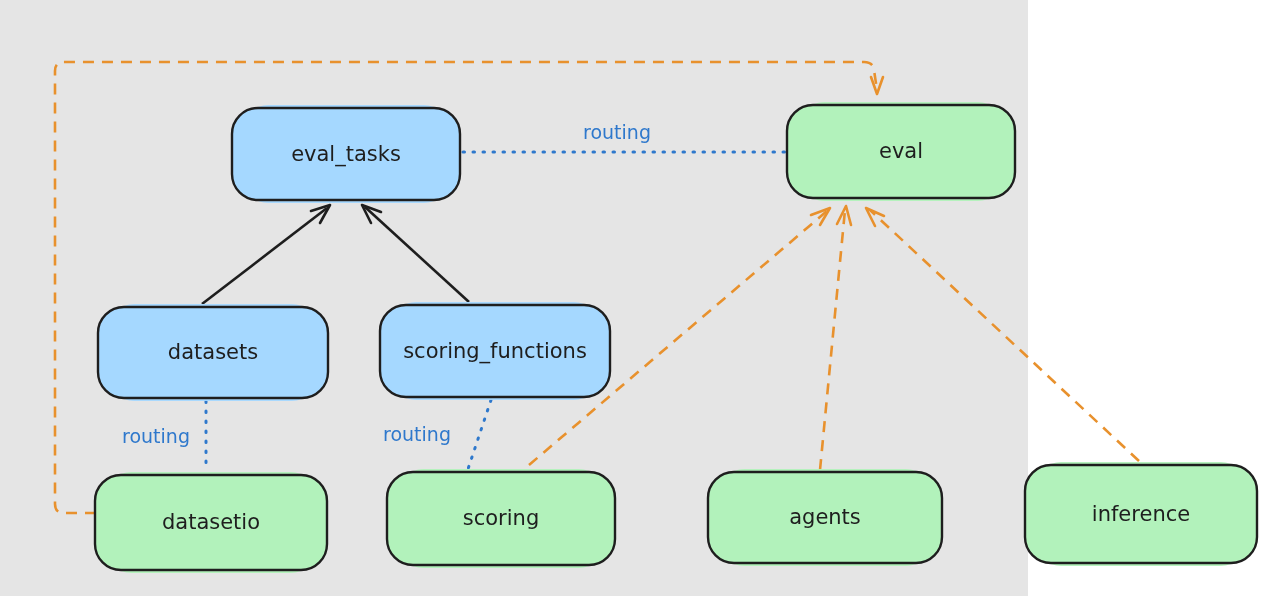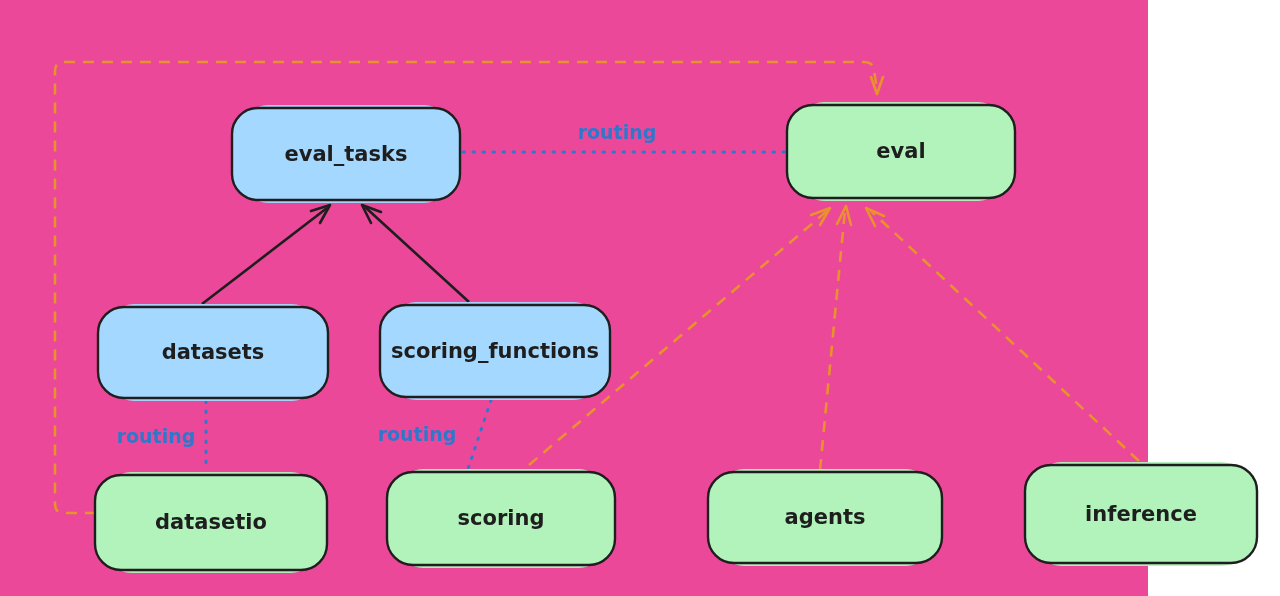--- a/index.html
+++ b/index.html
@@ -6,24 +6,23 @@
     margin: 0;
     padding: 0;
     background: #ffffff;
     width: 1280px;
     height: 596px;
     overflow: hidden;
     font-family: "DejaVu Sans", "Liberation Sans", sans-serif;
   }
   #stage {
     position: relative;
-    width: 1148px;
+    width: 1028px;
     height: 596px;
-    background: #ec4899;
-    font-weight: bold;
+    background: #e5e5e5;
   }
   svg { display: block; }
 
   .edge {
     fill: none;
     stroke-width: 2.6;
   }
   .edge.black  { stroke: #1e1e1e; }
   .edge.orange { stroke: #e8912d; }
   .edge.blue   { stroke: #2e78cc; }

